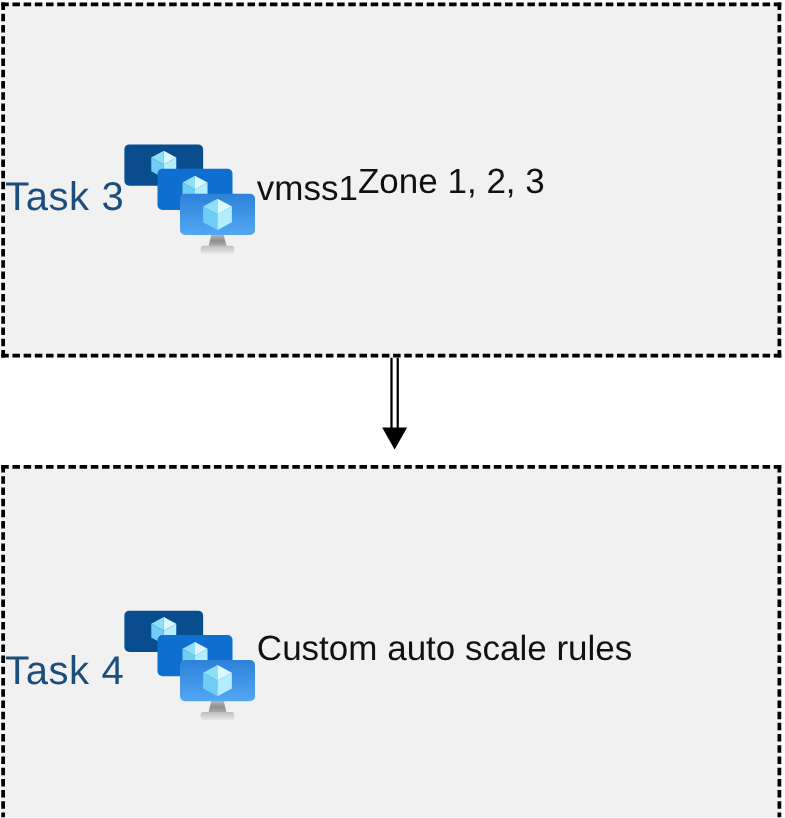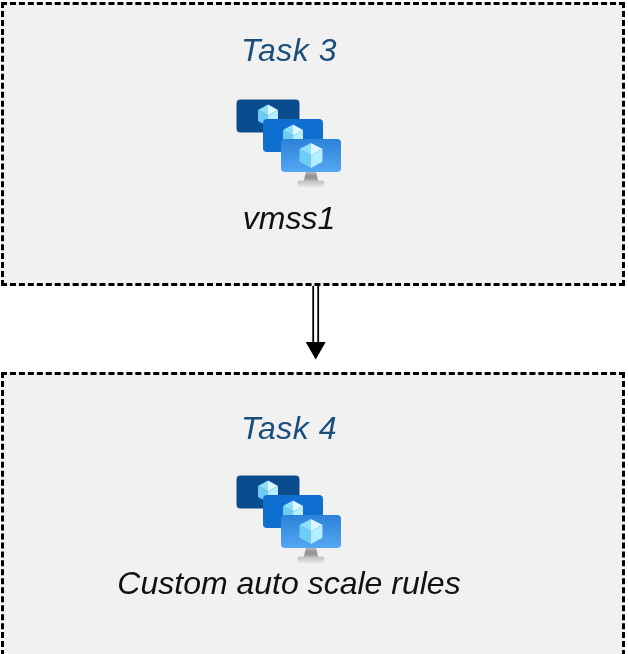--- a/index.html
+++ b/index.html
@@ -12,42 +12,41 @@
     overflow: hidden;
   }
   .task-box {
     position: absolute;
     left: 1px;
     width: 624px;
     box-sizing: border-box;
     border: 3px dashed var(--box-border, #000000);
     background: var(--box-background, #F1F1F2);
     display: flex;
-    flex-direction: column;
+    flex-direction: row;
     align-items: center;
     
     padding-right: 48px;
-    font-style: italic;
   }
   .box1 { top: 2px;   height: 284px; }
   .box2 { top: 372px; height: 293px; }
   .task-title {
     font-size: 32px;
     line-height: 38px;
     color: var(--title-text, #1C4E7B);
     letter-spacing: 0.5px;
     white-space: nowrap;
   }
   .box1 .task-title { margin-top: 26px; }
   .box2 .task-title { margin-top: 34px; }
   .vmss-icon { display: block; }
   .box1 .vmss-icon { margin-top: 30px; }
   .box2 .vmss-icon { margin-top: 28px; }
   .label {
-    font-size: 32px;
+    font-size: 28px;
     line-height: 35px;
     color: var(--body-text, #111111);
     white-space: nowrap;
   }
   .box1 .label-first { margin-top: 13px; }
   .box2 .label-first { line-height: 38px; }
   .connector {
     position: absolute;
     left: 302px;
     top: 286px;
@@ -104,20 +103,21 @@
         <g>
           <polygon points="75,43.9 63.5,50.1 75,56.3" fill="#8FDFF6"></polygon>
           <polygon points="75,43.9 86.5,50.1 75,56.3" fill="#DCF8FF"></polygon>
           <polygon points="63.5,50.1 75,56.3 75,68.9 63.5,62.7" fill="#6FCDF3"></polygon>
           <polygon points="75,56.3 86.5,50.1 86.5,62.7 75,68.9" fill="#B3EEFF"></polygon>
         </g>
       </g>
     </svg>
 
     <div class="label label-first">vmss1</div>
+    <div class="label">Zone 1, 2, 3</div>
   </div>
 
   <svg class="connector" width="28" height="74" viewBox="0 0 28 74" xmlns="http://www.w3.org/2000/svg">
     <path d="M11.2 0 V58" stroke="#000000" stroke-width="1.8" fill="none"></path>
     <path d="M16.2 0 V58" stroke="#000000" stroke-width="1.8" fill="none"></path>
     <polygon points="3.7,56 23.7,56 13.7,73.5" fill="#000000"></polygon>
   </svg>
 
   <div class="task-box box2">
     <div class="task-title">Task 4</div>

